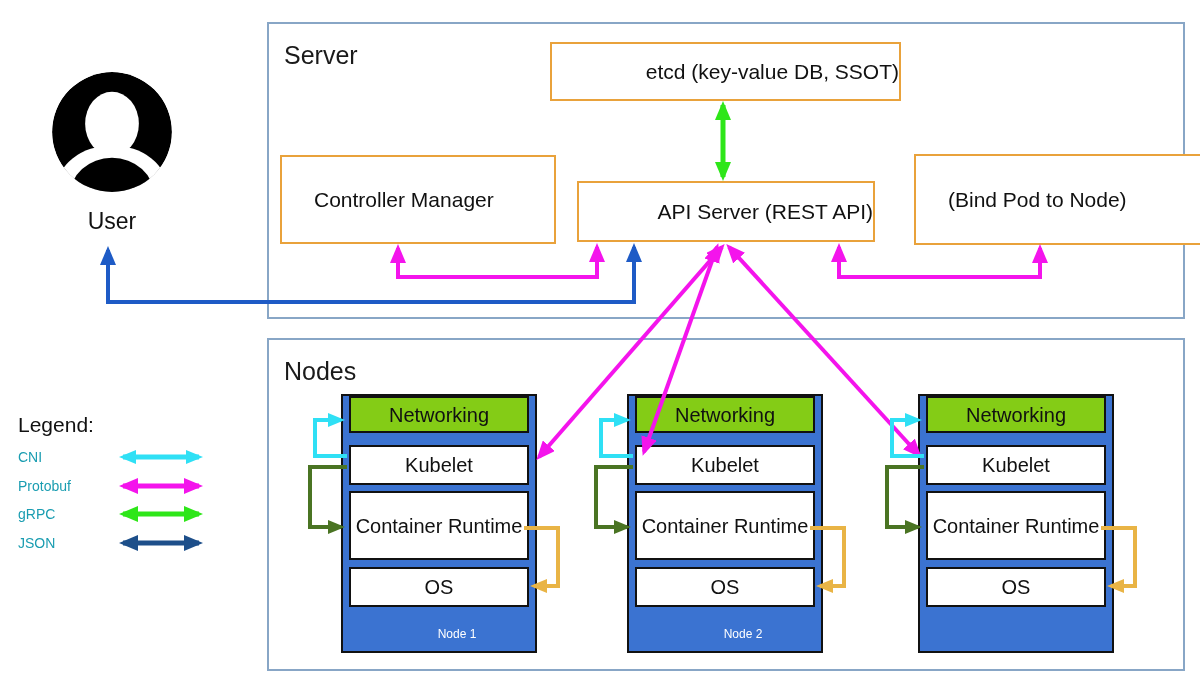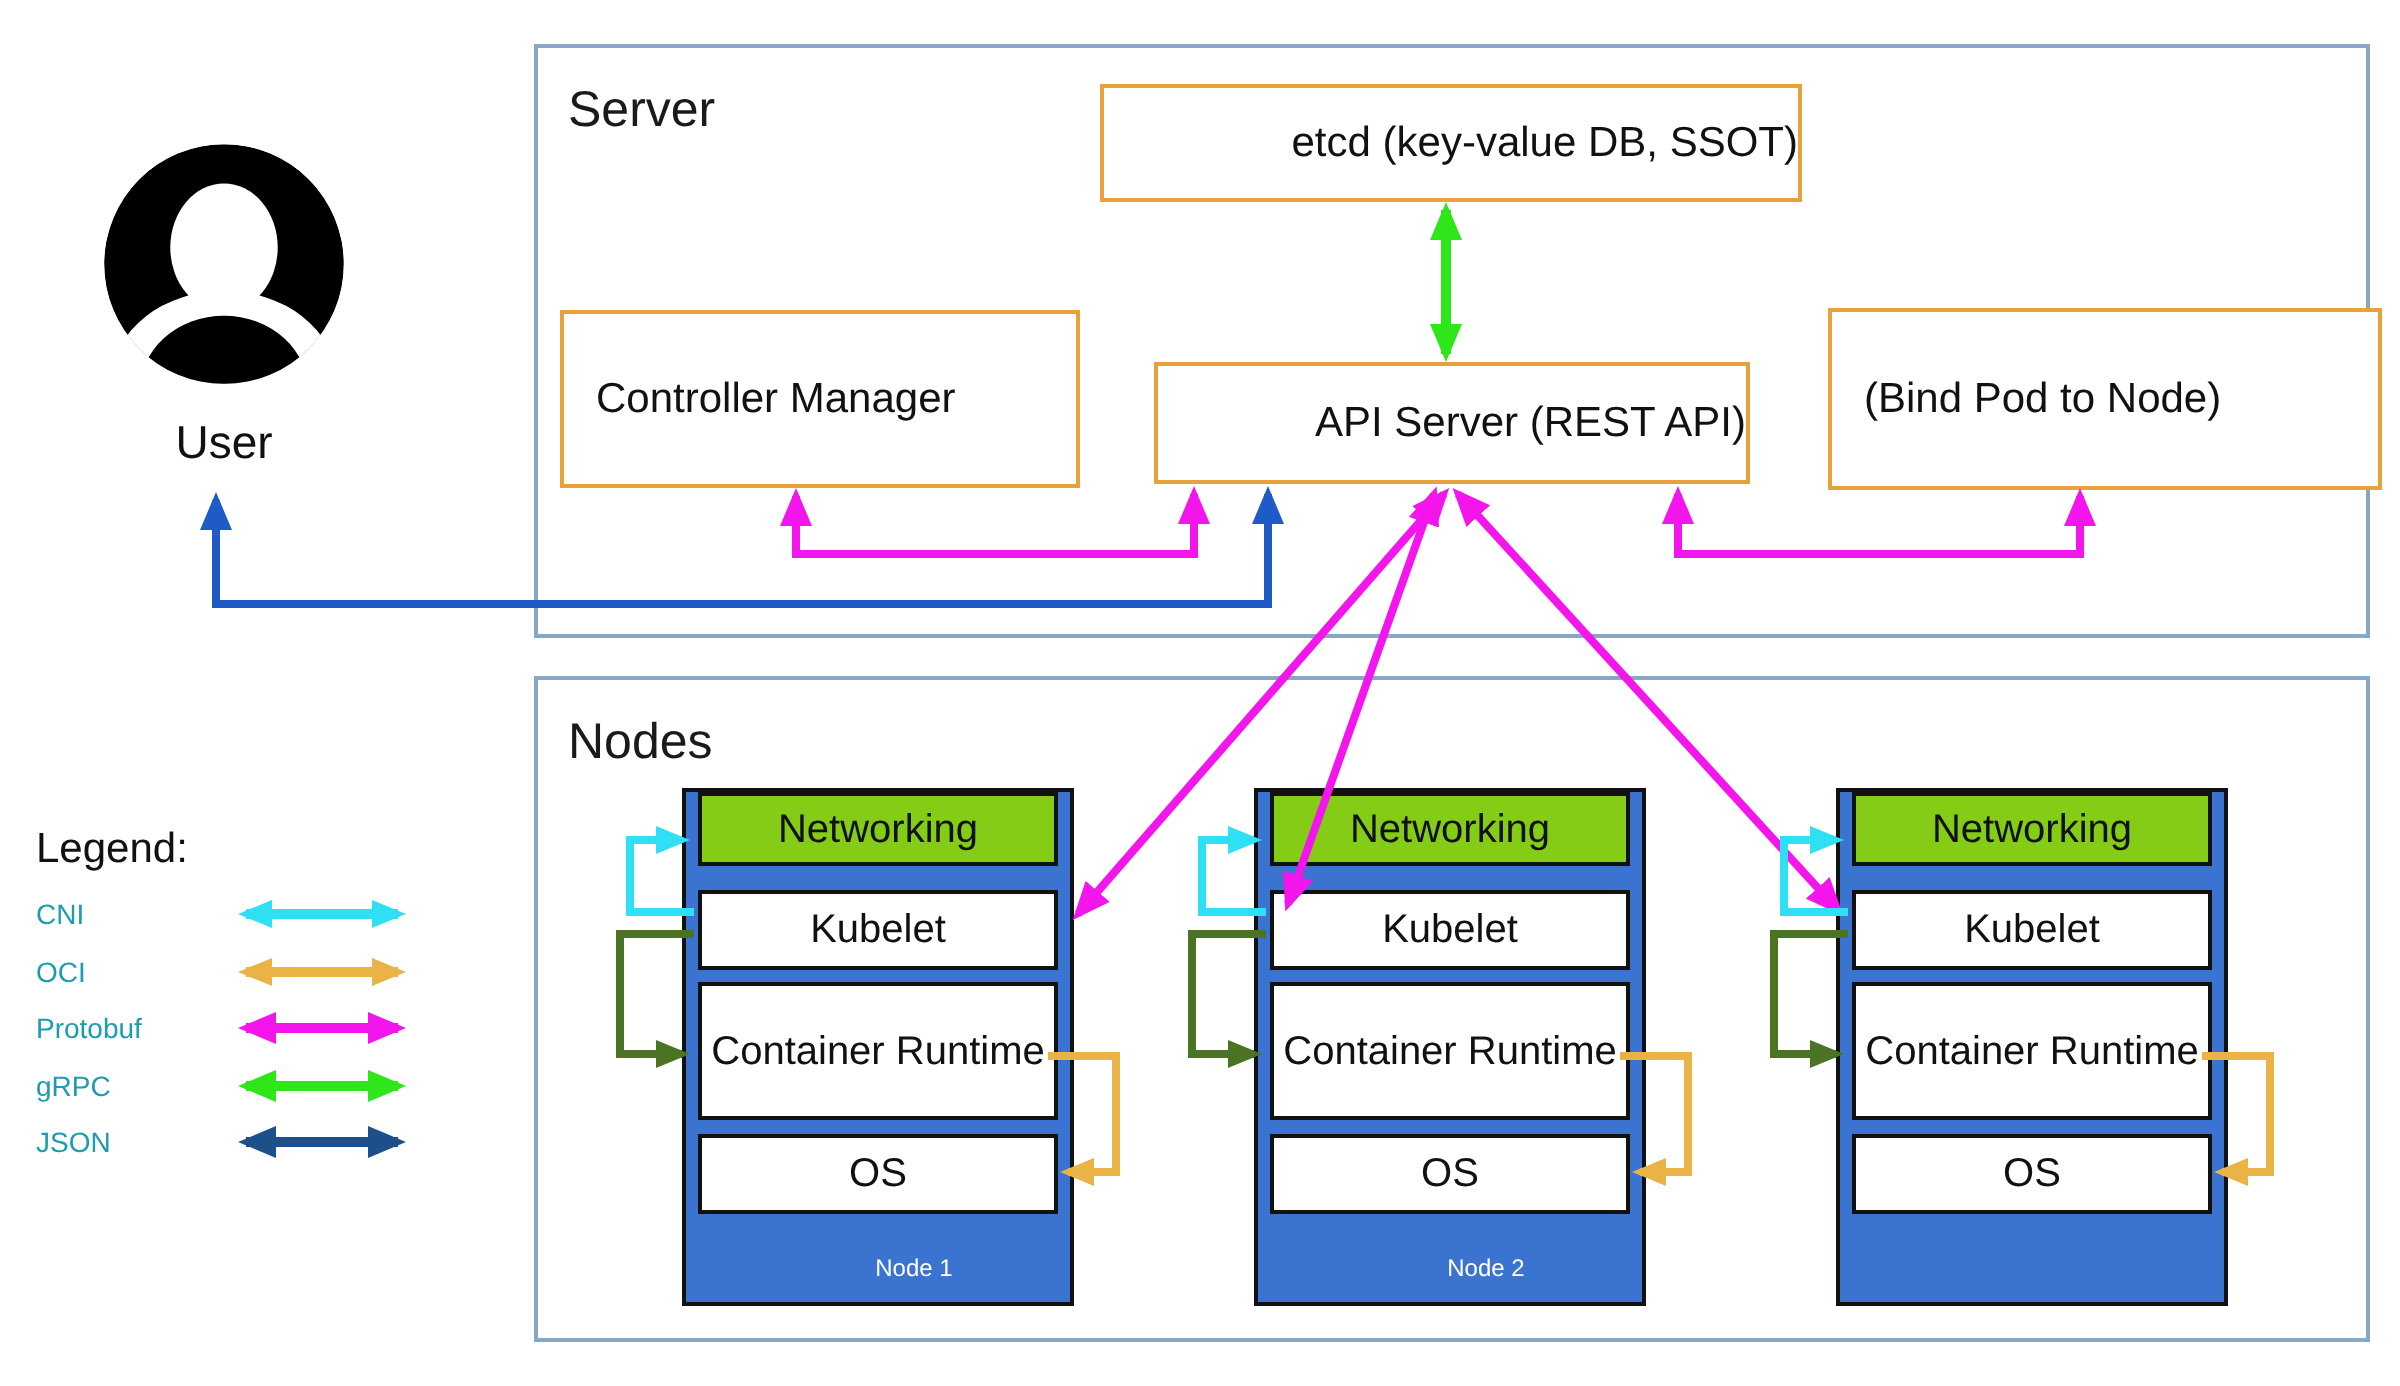--- a/index.html
+++ b/index.html
@@ -4,21 +4,21 @@
 <style>
   html,body{margin:0;padding:0;background:#ffffff;}
   body{font-family:"Liberation Sans", sans-serif; color:#111;}
   .canvas{position:relative;width:1200px;height:693px;background:#ffffff;overflow:hidden;}
 
   .frame{position:absolute;border:2px solid #88a6c6;background:transparent;}
   .frame-title{position:absolute;font-size:25px;color:#1a1a1a;}
 
   .obox{position:absolute;border:2px solid #e9a23b;background:#fff;display:flex;align-items:center;font-size:21px;color:#111;}
   .obox.center{justify-content:flex-end;text-align:center;}
-  .obox.leftpad{padding-left:16px;}
+  .obox.leftpad{padding-left:32px;}
   .twoline{line-height:1.42;}
 
   .node{position:absolute;top:394px;width:196px;height:259px;background:#3b73d1;border:2.5px solid #111;box-sizing:border-box;}
   .layer{position:absolute;left:6px;width:180px;background:#fff;border:2px solid #111;box-sizing:border-box;display:flex;align-items:center;justify-content:center;font-size:20px;text-align:center;line-height:1.3;}
   .layer.networking{top:0;height:37px;background:#84cc16;}
   .layer.kubelet{top:49px;height:40px;}
   .layer.runtime{top:95px;height:69px;}
   .layer.os{top:171px;height:40px;}
   .nodename{position:absolute;left:0;right:0;top:221px;height:33px;display:flex;align-items:center;justify-content:center;color:#fff;font-size:12px;margin-left:36px;}
 
@@ -178,26 +178,20 @@
   <div class="legend">
     <div class="legend-title">Legend:</div>
 
     <div class="lrow">
       <a>CNI</a>
       <svg class="larrow" width="92" height="18">
         <line x1="8" y1="9" x2="84" y2="9" stroke-width="5" marker-start="url(#mh-cyan)" marker-end="url(#mh-cyan)" stroke="#2fe0f5"></line>
       </svg>
     </div>
     <div class="lrow">
-      <a>OCI</a>
-      <svg class="larrow" width="92" height="18">
-        <line x1="8" y1="9" x2="84" y2="9" stroke-width="5" marker-start="url(#mh-yel)" marker-end="url(#mh-yel)" stroke="#e9b445"></line>
-      </svg>
-    </div>
-    <div class="lrow">
       <a>Protobuf</a>
       <svg class="larrow" width="92" height="18">
         <line x1="8" y1="9" x2="84" y2="9" stroke-width="5" marker-start="url(#mh-mag)" marker-end="url(#mh-mag)" stroke="#f414ec"></line>
       </svg>
     </div>
     <div class="lrow">
       <a>gRPC</a>
       <svg class="larrow" width="92" height="18">
         <line x1="8" y1="9" x2="84" y2="9" stroke-width="5" marker-start="url(#mh-green)" marker-end="url(#mh-green)" stroke="#2ee619"></line>
       </svg>

